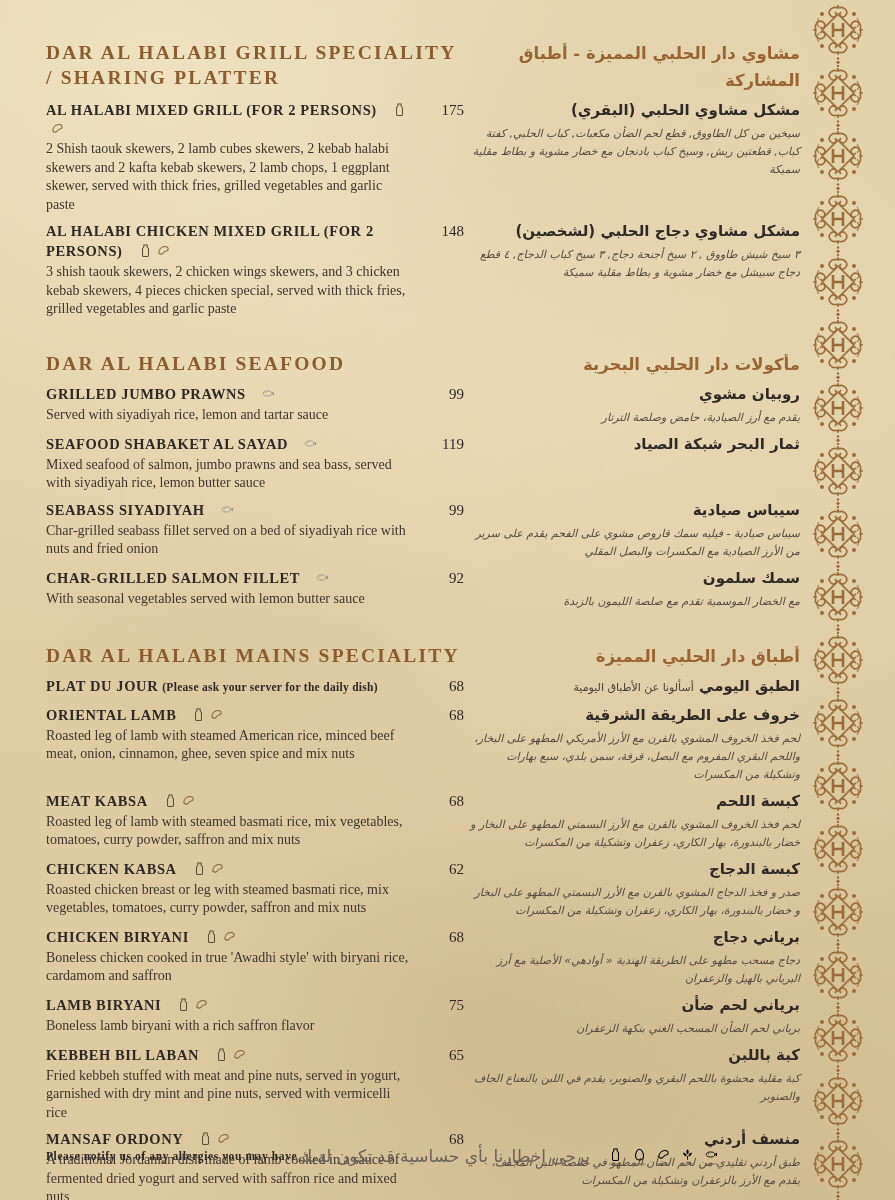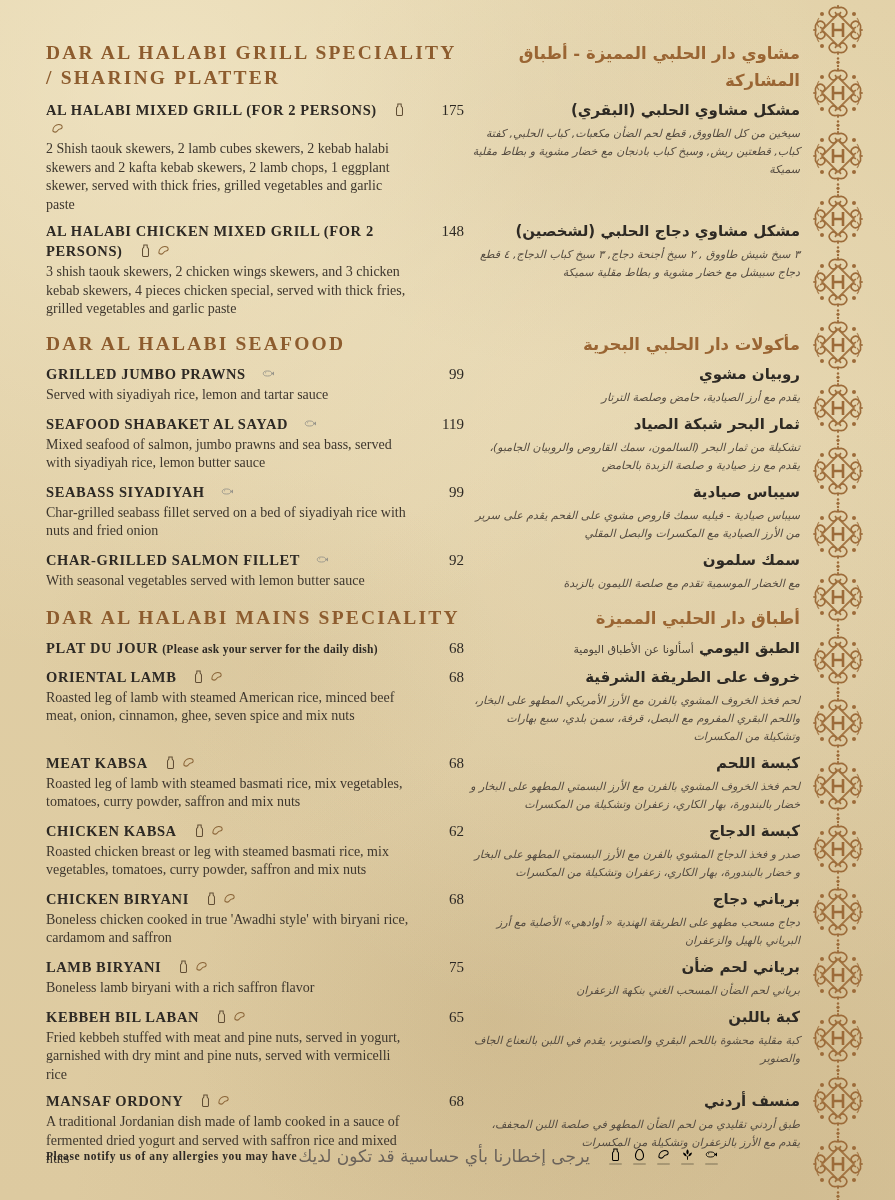--- a/index.html
+++ b/index.html
@@ -10,21 +10,21 @@
       radial-gradient(120% 80% at 18% 6%, rgba(250,242,215,.50), rgba(250,242,215,0) 62%),
       radial-gradient(90% 70% at 72% 38%, rgba(255,248,226,.22), rgba(255,248,226,0) 70%),
       radial-gradient(130% 110% at 88% 100%, rgba(150,120,72,.16), rgba(150,120,72,0) 62%),
       radial-gradient(40% 25% at 62% 12%, rgba(148,118,70,.10), rgba(148,118,70,0) 75%),
       radial-gradient(35% 22% at 30% 55%, rgba(148,118,70,.08), rgba(148,118,70,0) 75%),
       radial-gradient(45% 30% at 55% 85%, rgba(148,118,70,.10), rgba(148,118,70,0) 75%),
       linear-gradient(#e2d1a8,#ddcaa0);
     font-family:"Liberation Serif","DejaVu Serif",serif;
   }
   .main{position:absolute;left:46px;top:40px;width:754px;}
-  .menu-section{margin-top:12px;}
+  .menu-section{margin-top:32px;}
   .menu-section:first-child{margin-top:0;}
   .sec-head{display:grid;grid-template-columns:1fr 336px;column-gap:2px;align-items:start;margin-bottom:6px;}
   .sec-en{margin:0;font-weight:700;font-size:19.5px;line-height:25px;letter-spacing:2.2px;color:#8d5c2e;font-family:"Liberation Serif",serif;}
   .sec-ar{margin:0;font-weight:700;font-size:16.5px;line-height:27px;color:#9a6533;direction:rtl;text-align:right;font-family:"DejaVu Sans",sans-serif;}
   .item{display:grid;grid-template-columns:368px 44px 330px;column-gap:6px;margin-bottom:7px;}
   .t-en{font-weight:700;font-size:14.5px;line-height:20px;letter-spacing:.6px;color:#2d2924;}
   .t-note{font-weight:700;font-size:11.5px;letter-spacing:.3px;color:#2d2924;}
   .d-en{margin:2px 0 0;font-size:14px;line-height:18.5px;color:#3e372e;}
   .col-price{text-align:right;font-size:15px;line-height:20px;color:#2d2924;}
   .col-ar{direction:rtl;text-align:right;}
@@ -205,21 +205,20 @@
         <span class="t-note"></span>
         <span class="icons"><svg class="mi c-fish">
                     <use href="#icon-fish" xlink:href="#icon-fish"></use>
                   </svg></span>
       </div>
       <p class="d-en">Mixed seafood of salmon, jumbo prawns and sea bass, served with siyadiyah rice, lemon butter sauce</p>
     </div>
     <div class="col-price">119</div>
     <div class="col-ar">
       <div class="t-ar"><span class="ar-name">ثمار البحر شبكة الصياد</span> <span class="ar-note"></span></div>
-      <p class="d-ar">تشكيلة من ثمار البحر (السالمون، سمك القاروص والروبيان الجامبو)، يقدم مع رز صيادية و صلصة الزبدة بالحامض</p>
     </div>
   </div>
 
   <div class="item">
     <div class="col-en">
       <div class="title-row">
         <span class="t-en">SEABASS SIYADIYAH</span>
         <span class="t-note"></span>
         <span class="icons"><svg class="mi c-fish">
                     <use href="#icon-fish" xlink:href="#icon-fish"></use>

